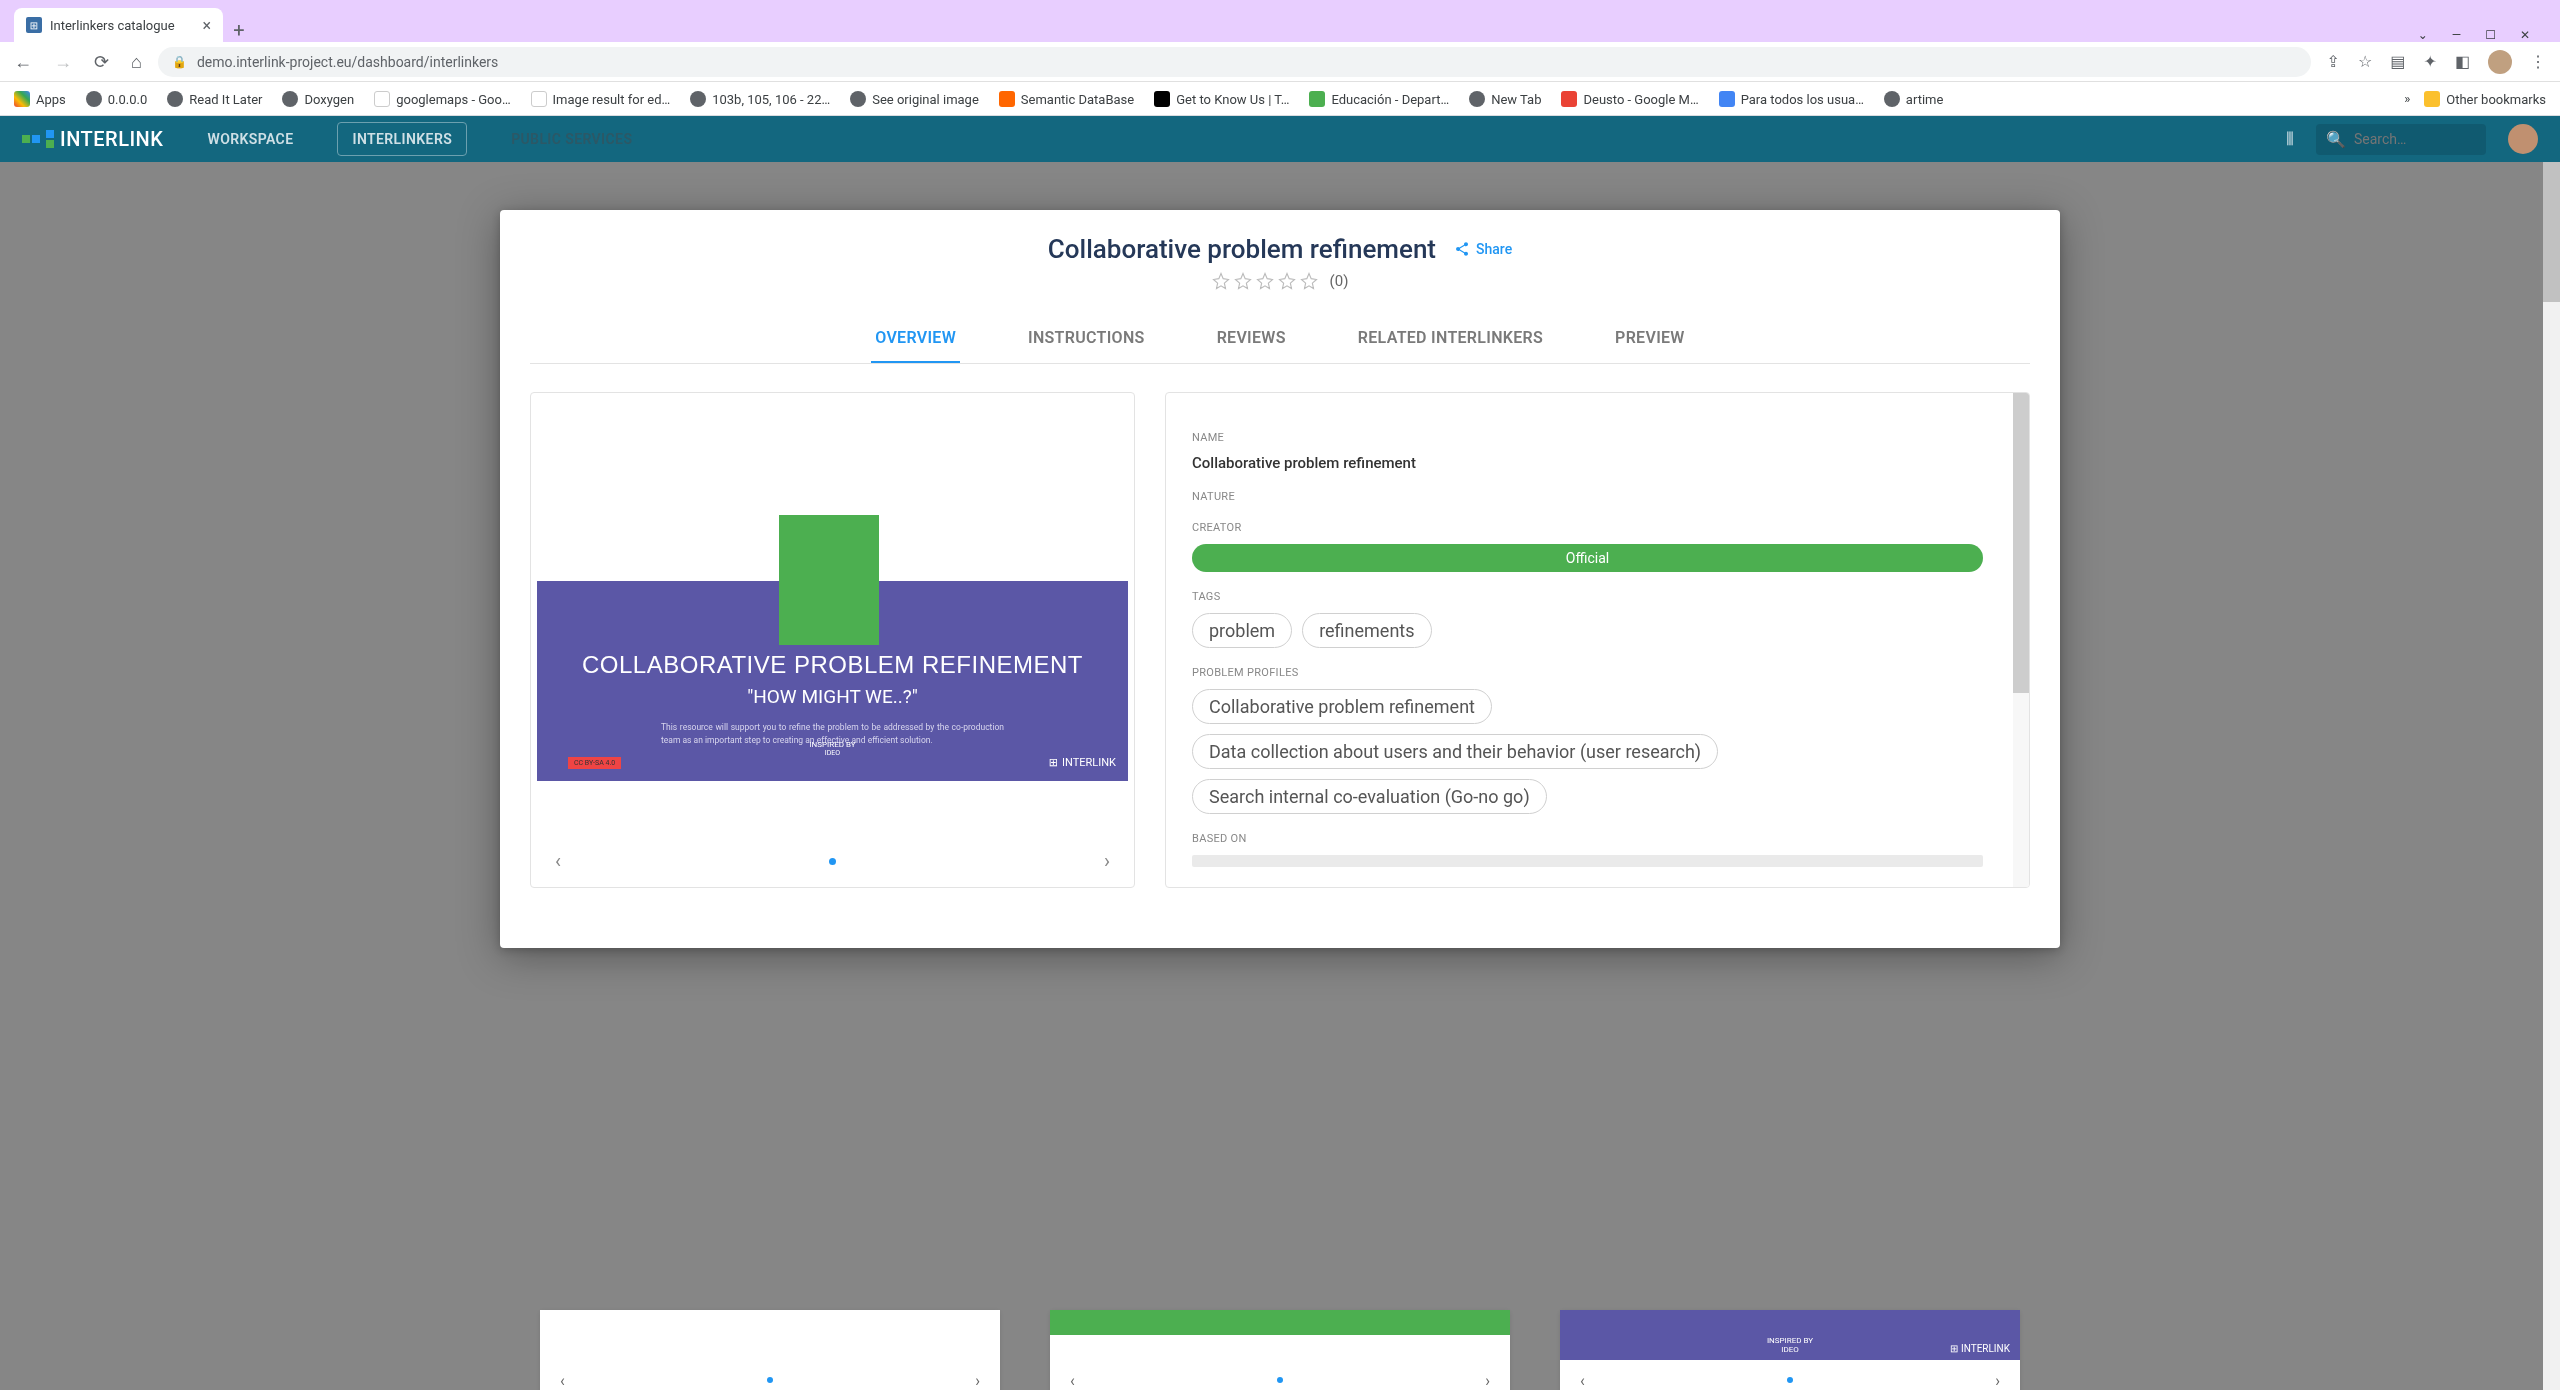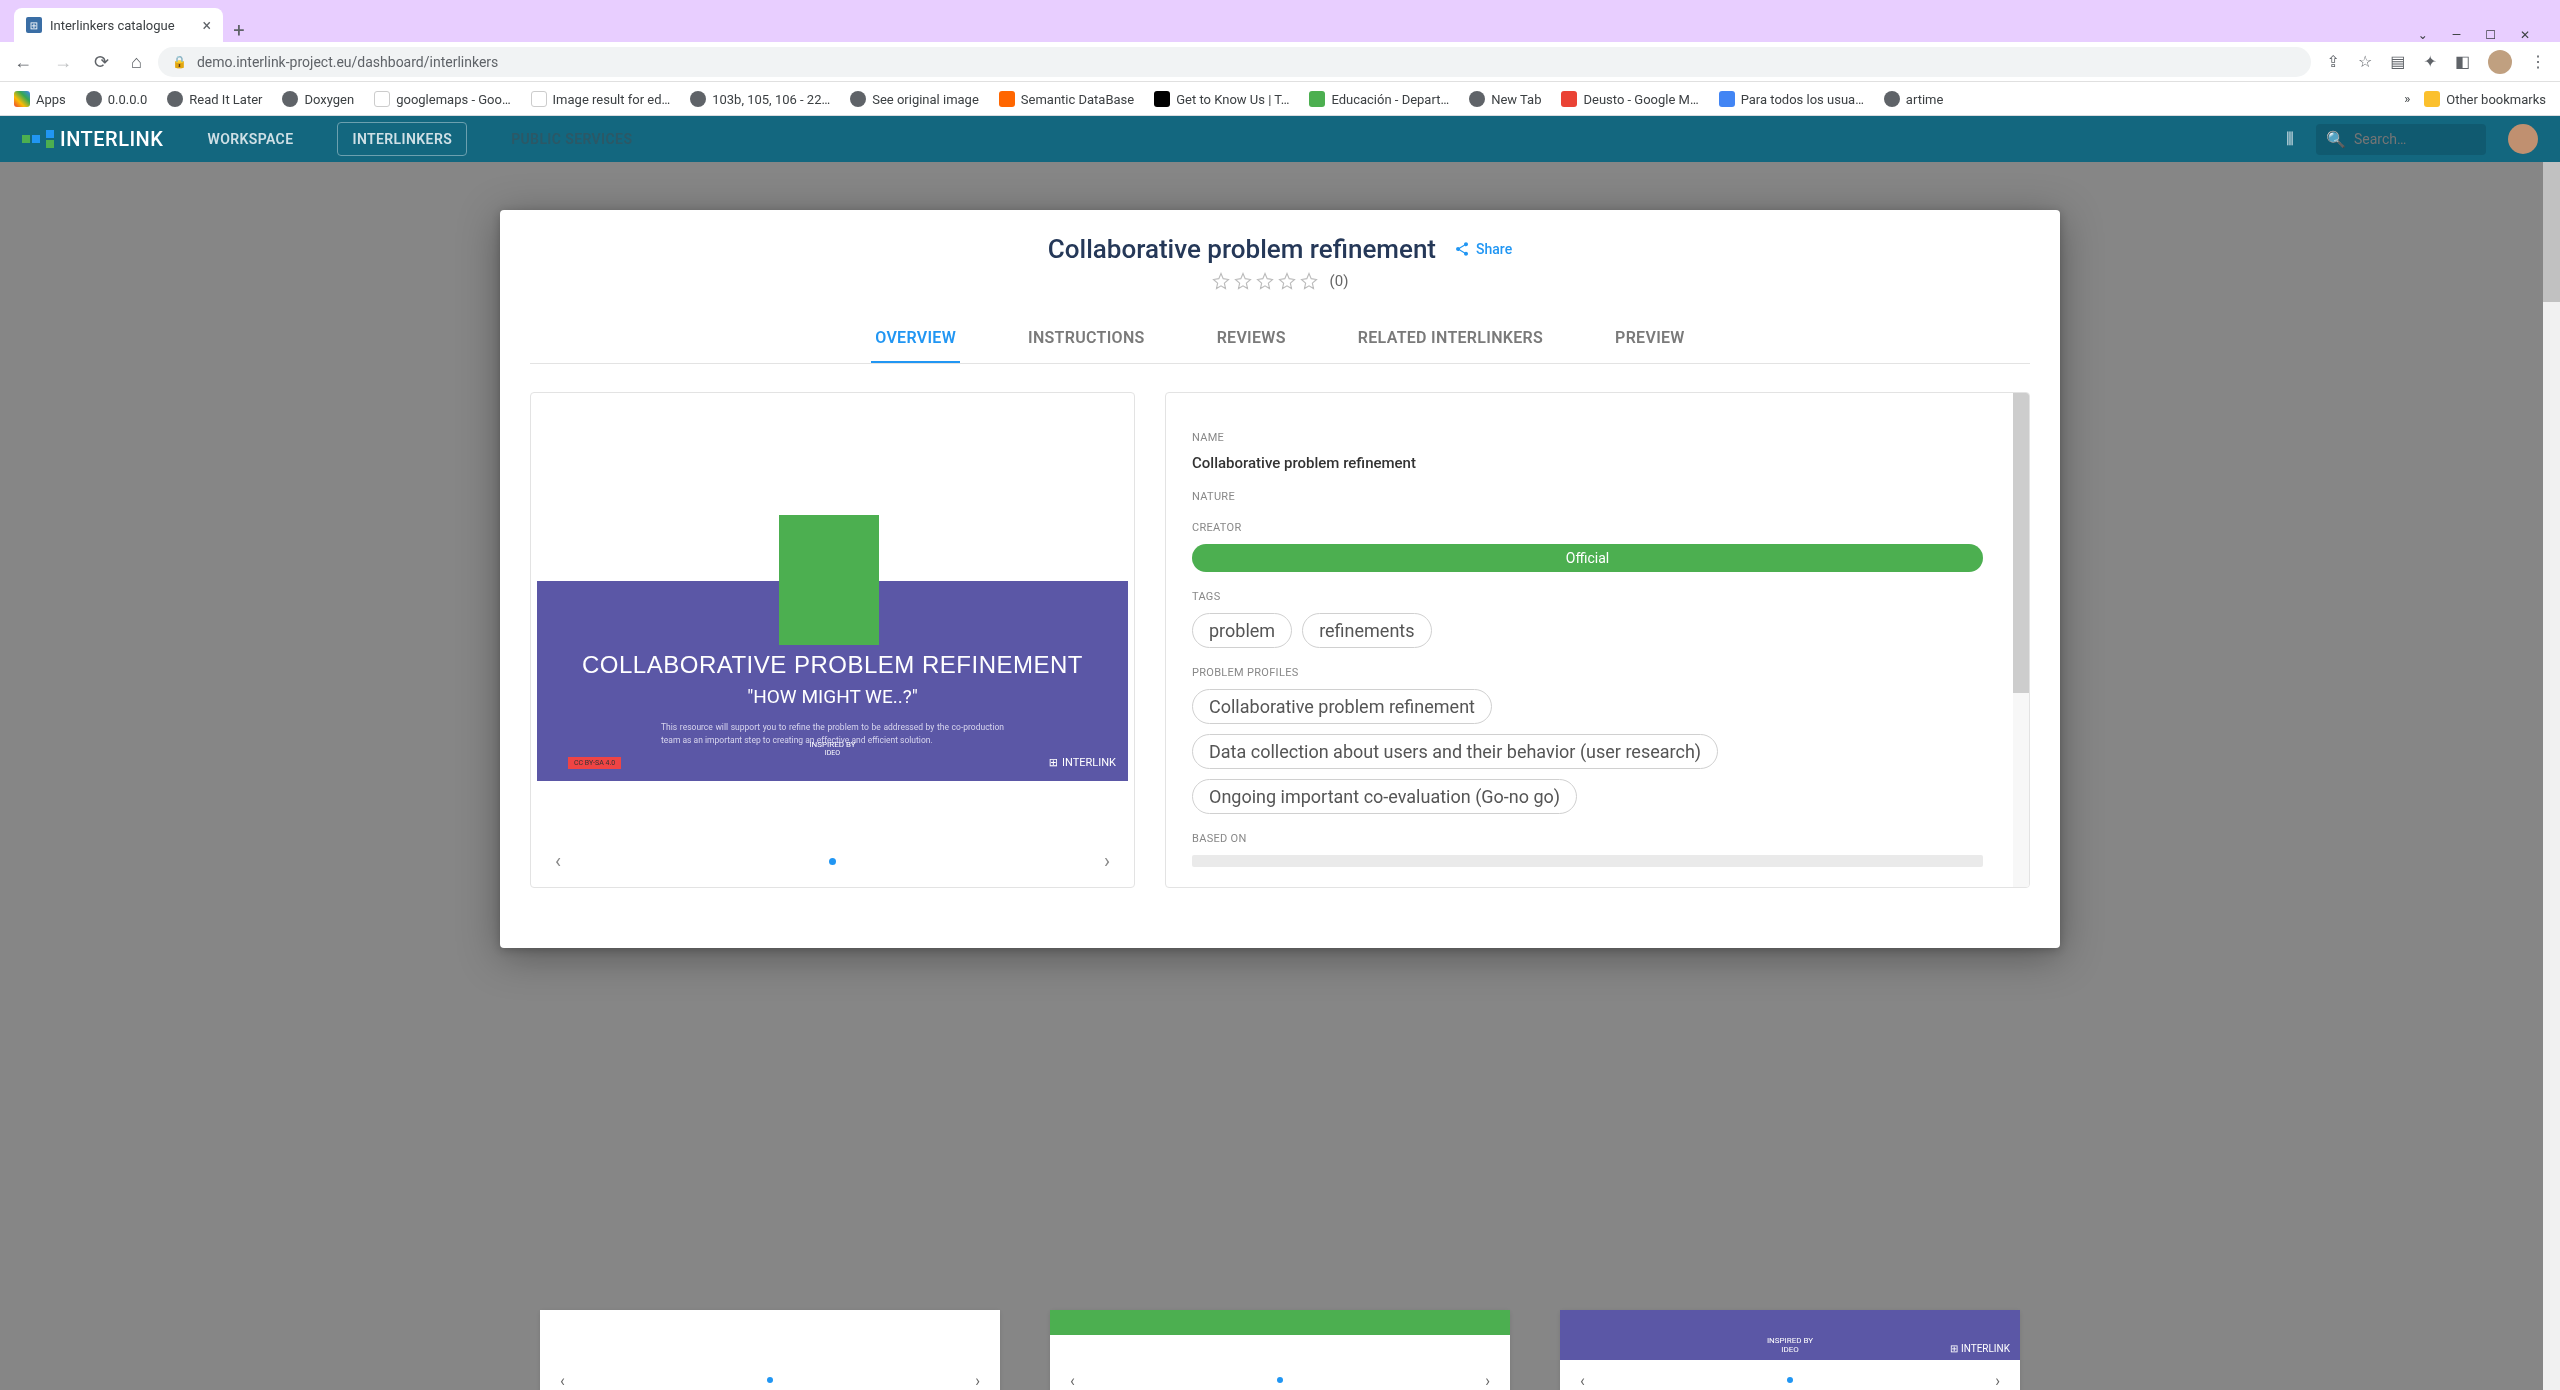--- a/index.html
+++ b/index.html
@@ -344,21 +344,21 @@
         <div class="field-label">TAGS</div>
         <div class="chips">
           <div class="chip">problem</div>
           <div class="chip">refinements</div>
         </div>
 
         <div class="field-label">PROBLEM PROFILES</div>
         <div class="chips">
           <div class="chip">Collaborative problem refinement</div>
           <div class="chip">Data collection about users and their behavior (user research)</div>
-          <div class="chip">Ongoing important co-evaluation (Go-no go)</div>
+          <div class="chip">Search internal co-evaluation (Go-no go)</div>
         </div>
 
         <div class="field-label">BASED ON</div>
         <div class="basedon-bar"></div>
       </div>
     </div>
   </div>
 </div>
 
 </body></html>

